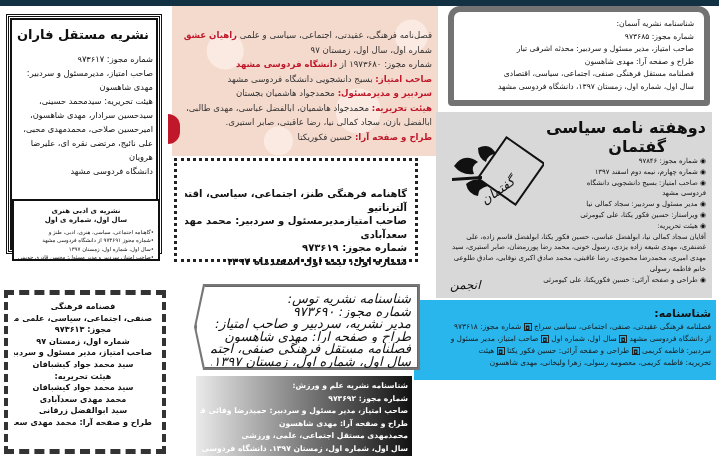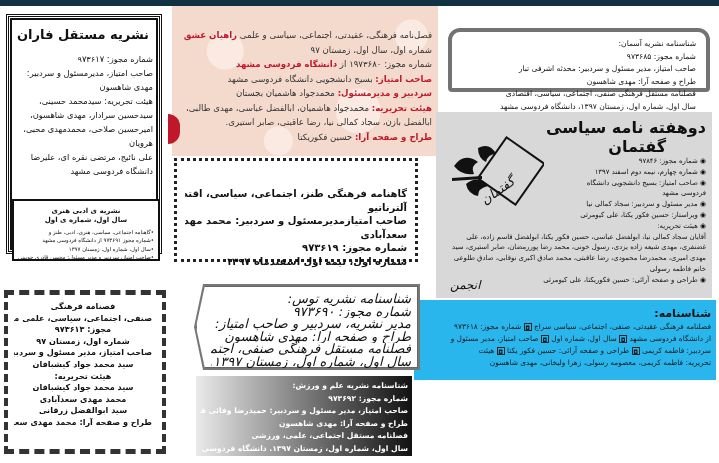--- a/index.html
+++ b/index.html
@@ -16,21 +16,21 @@
 
   
   #pink { left: 172px; top: 6px; width: 266px; height: 150px; background: #f4d9cd;
     background-image: radial-gradient(circle at 20% 30%, #fbeae2 0 18px, transparent 19px), radial-gradient(circle at 70% 70%, #fbeae2 0 22px, transparent 23px), radial-gradient(circle at 40% 90%, #fbeae2 0 14px, transparent 15px), radial-gradient(circle at 90% 20%, #fbeae2 0 16px, transparent 17px);
     padding: 22px 6px 4px 6px; }
   #pink .line { font-size: 8.6px; line-height: 14.5px; color: #333; }
   #pink .hl { color: #c0182a; font-weight: bold; }
   #pink .redblob { position: absolute; left: -4px; top: 108px; width: 12px; height: 30px; background: #c0182a; border-radius: 0 12px 12px 0; }
 
   
-  #aseman { left: 448px; top: 28px; width: 262px; height: 64px; background: #fff; border: 4px solid #737373; border-radius: 12px 12px 4px 4px; padding: 6px 10px 2px 8px; }
+  #aseman { left: 448px; top: 6px; width: 262px; height: 100px; background: #fff; border: 6px solid #737373; border-radius: 12px 12px 4px 4px; padding: 6px 10px 2px 8px; }
   #aseman .line { font-size: 7.6px; line-height: 12.5px; }
 
   
   #goftman { left: 436px; top: 112px; width: 276px; height: 186px; background: #d8d8d8; padding: 6px 6px 2px 6px; }
   #goftman .title { font-size: 16px; font-weight: bold; line-height: 19px; }
   #goftman .title2 { font-size: 16px; font-weight: bold; line-height: 19px; padding-right: 40px; }
   #goftman .line { font-size: 6.9px; line-height: 10.8px; }
   #goftman .bullet::before { content: "◉ "; }
   #goftman .logo { position: absolute; left: 8px; top: 14px; width: 100px; height: 88px; }
   #goftman .sig { position: absolute; left: 14px; top: 166px; font-size: 12px; font-style: italic; direction: rtl; }
@@ -69,22 +69,22 @@
 <div class="topbar"></div>
 
 <div class="panel" id="faran">
   <div class="title">نشریه مستقل فاران</div>
   <span class="line">شماره مجوز: ۹۷۳۶۱۷</span>
   <span class="line">صاحب امتیاز، مدیرمسئول و سردبیر:</span>
   <span class="line">مهدی شاهسون</span>
   <span class="line">هیئت تحریریه: سیدمحمد حسینی،</span>
   <span class="line">سیدحسین سرادار، مهدی شاهسون،</span>
   <span class="line">امیرحسین صلاحی، محمدمهدی محبی،</span>
+  <span class="line">علی نائیج، مرتضی نقره ای، علیرضا</span>
   <span class="line">هرویان</span>
-  <span class="line">علی نائیج، مرتضی نقره ای، علیرضا</span>
   <span class="line">دانشگاه فردوسی مشهد</span>
 </div>
 
 <div class="panel" id="pink">
   <div class="redblob"></div>
   <span class="line"><span>فصل‌نامه فرهنگی، عقیدتی، اجتماعی، سیاسی و علمی </span><span class="hl">راهیان عشق</span></span>
   <span class="line">شماره اول، سال اول، زمستان ۹۷</span>
   <span class="line"><span>شماره مجوز: ۱۹۷۳۶۸۰ از </span><span class="hl">دانشگاه فردوسی مشهد</span></span>
   <span class="line"><span class="hl">صاحب امتیاز:</span><span> بسیج دانشجویی دانشگاه فردوسی مشهد</span></span>
   <span class="line"><span class="hl">سردبیر و مدیرمسئول:</span><span> محمدجواد هاشمیان بجستان</span></span>
@@ -157,21 +157,21 @@
   <span class="line">طراح و صفحه آرا: مهدی شاهسون</span>
   <span class="line">فصلنامه مستقل فرهنگی صنفی، اجتماعی، سیاسی، علمی</span>
   <span class="line">سال اول، شماره اول، زمستان ۱۳۹۷. دانشگاه فردوسی مشهد</span>
 </div>
 
 <div class="panel" id="varzesh">
   <span class="line">شناسنامه نشریه علم و ورزش:</span>
   <span class="line">شماره مجوز: ۹۷۳۶۹۲</span>
   <span class="line">صاحب امتیاز، مدیر مسئول و سردبیر: حمیدرضا وفائی قاینی</span>
   <span class="line">طراح و صفحه آرا: مهدی شاهسون</span>
-  <span class="line">فصلنامه مستقل اجتماعی، علمی، ورزشی</span>
+  <span class="line">محمدمهدی مستقل اجتماعی، علمی، ورزشی</span>
   <span class="line">سال اول، شماره اول، زمستان ۱۳۹۷. دانشگاه فردوسی مشهد</span>
 </div>
 
 <div class="panel" id="adabi">
   <div class="title">نشریه ی ادبی هنری</div>
   <div class="title" style="margin-bottom:3px">سال اول، شماره ی اول</div>
   <span class="line">•گاهنامه اجتماعی، سیاسی، هنری، ادبی، طنز و</span>
   <span class="line">•شماره مجوز ۹۷۳۶۹۱ از دانشگاه فردوسی مشهد</span>
   <span class="line">•سال اول، شماره اول، زمستان ۱۳۹۷</span>
   <span class="line">•صاحب امتیاز، سردبیر و مدیر مسئول: محسن قادری چوبینی</span>

